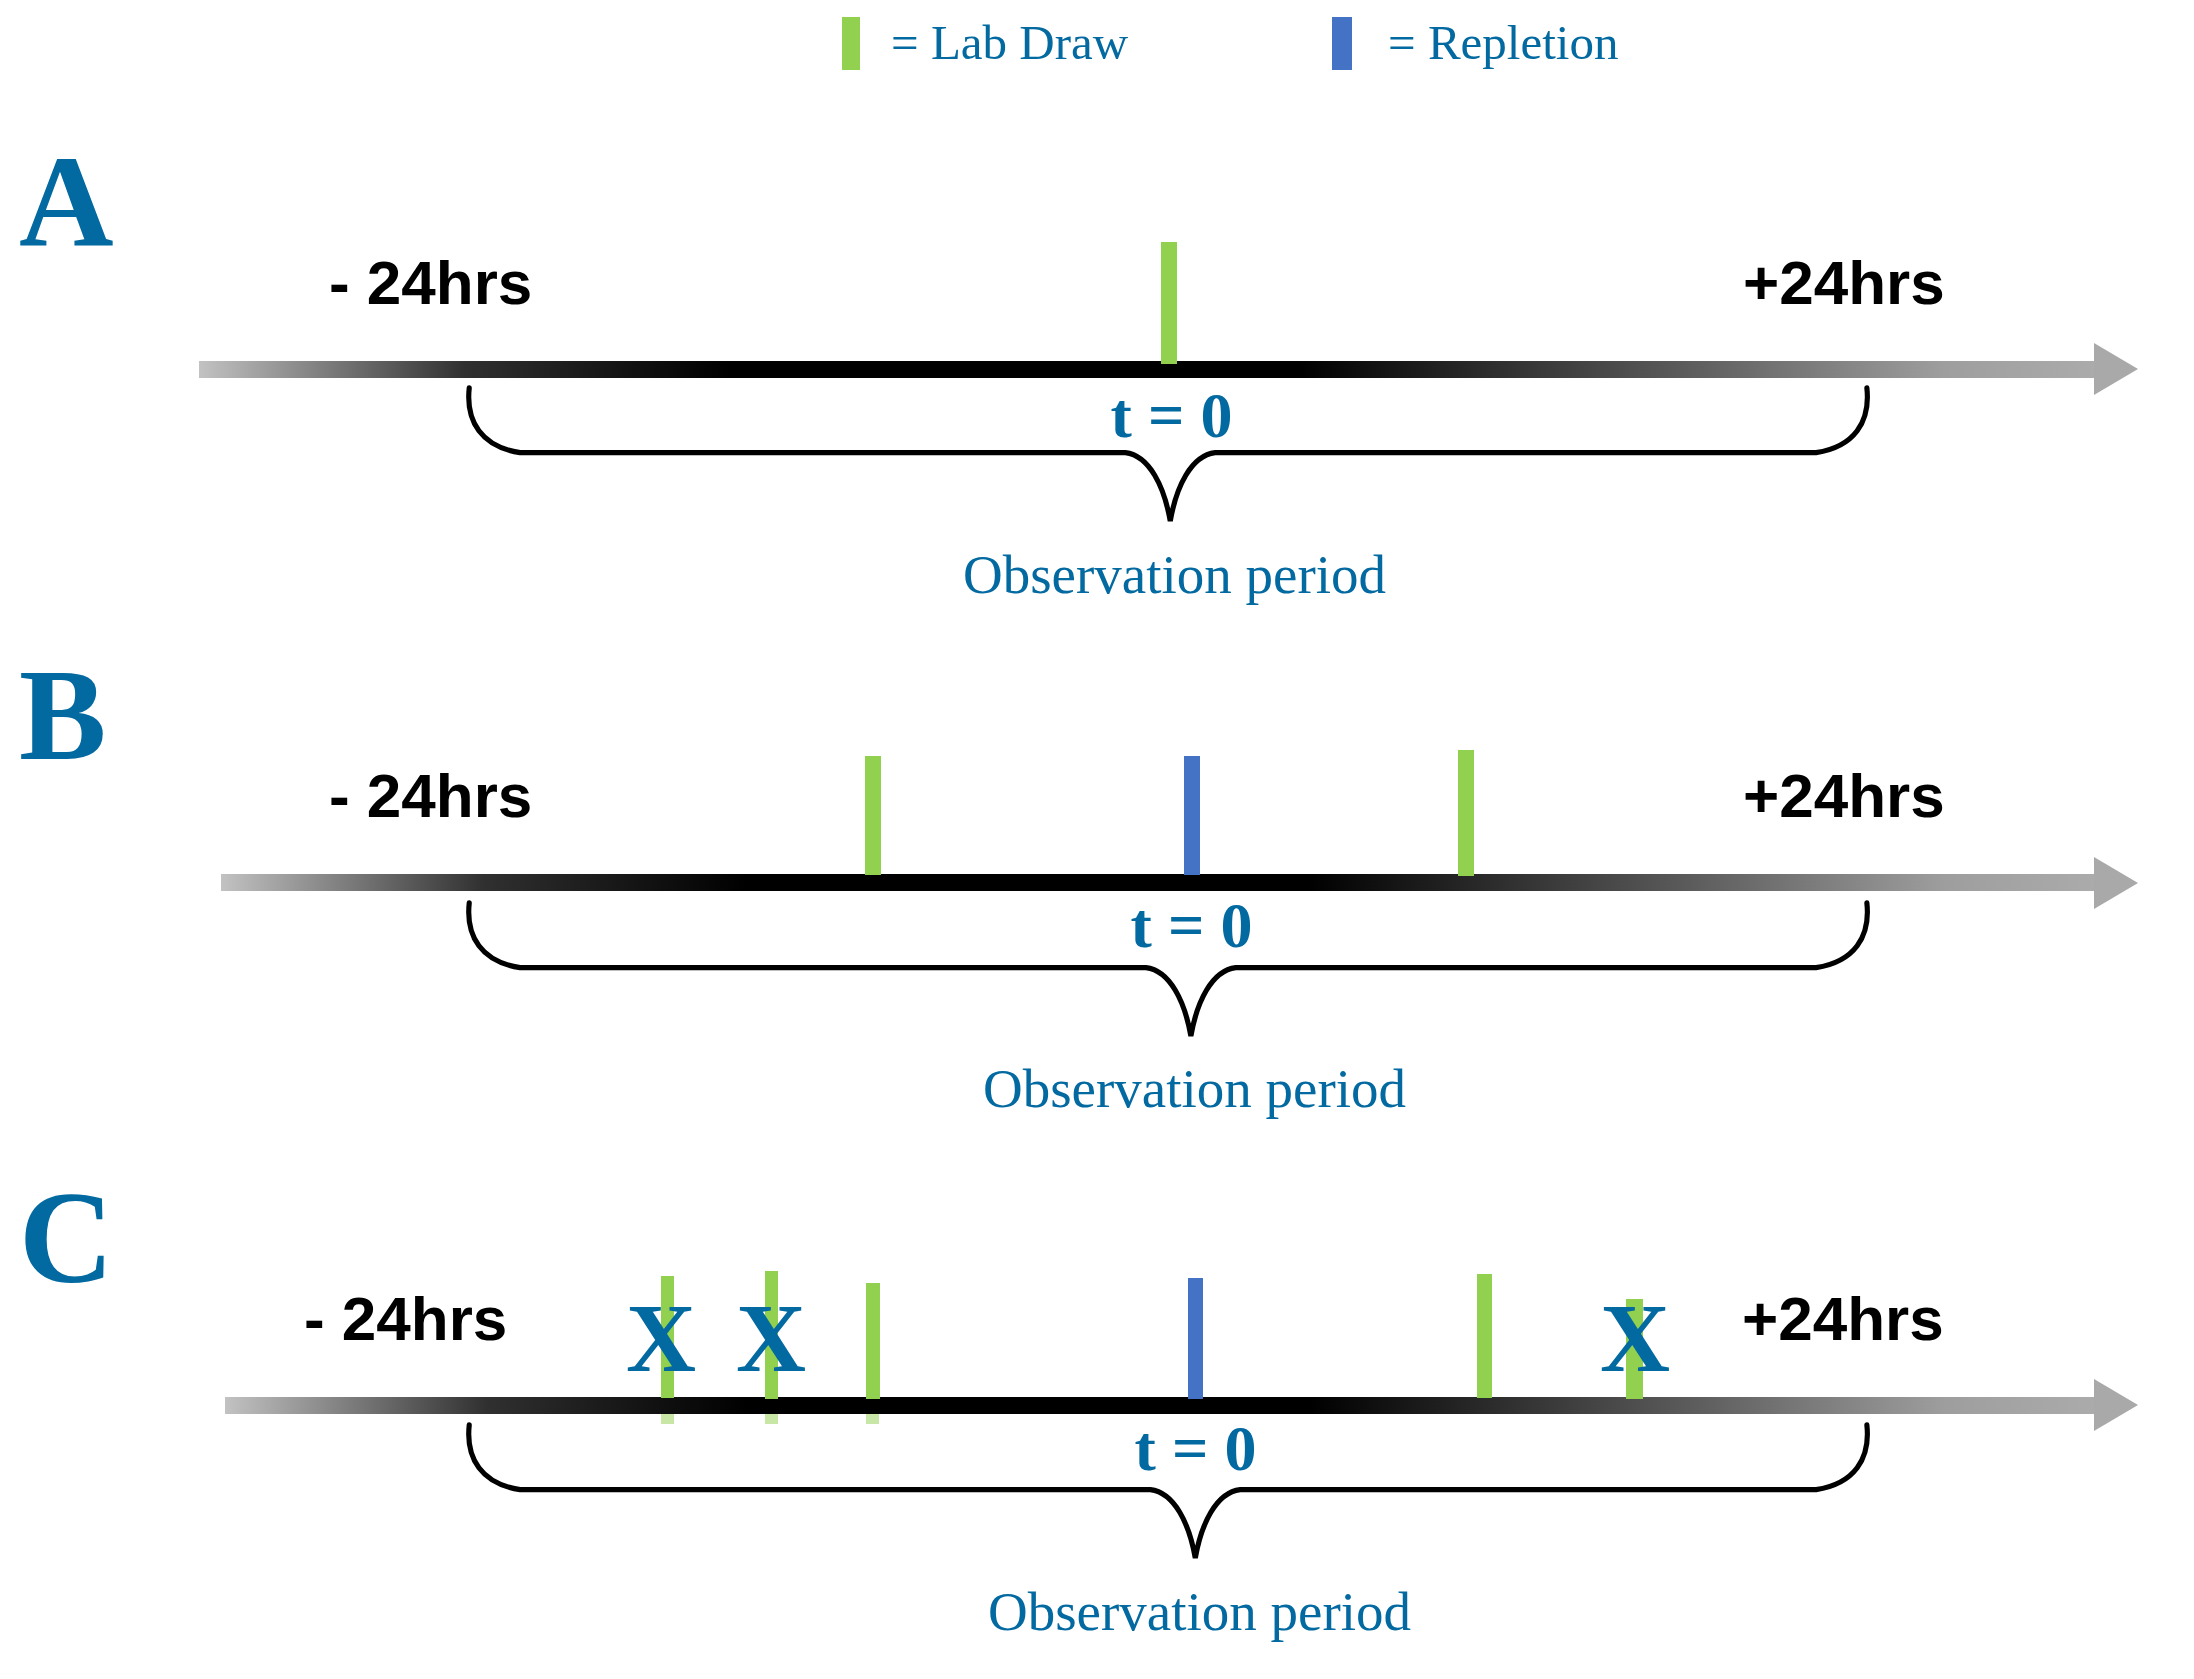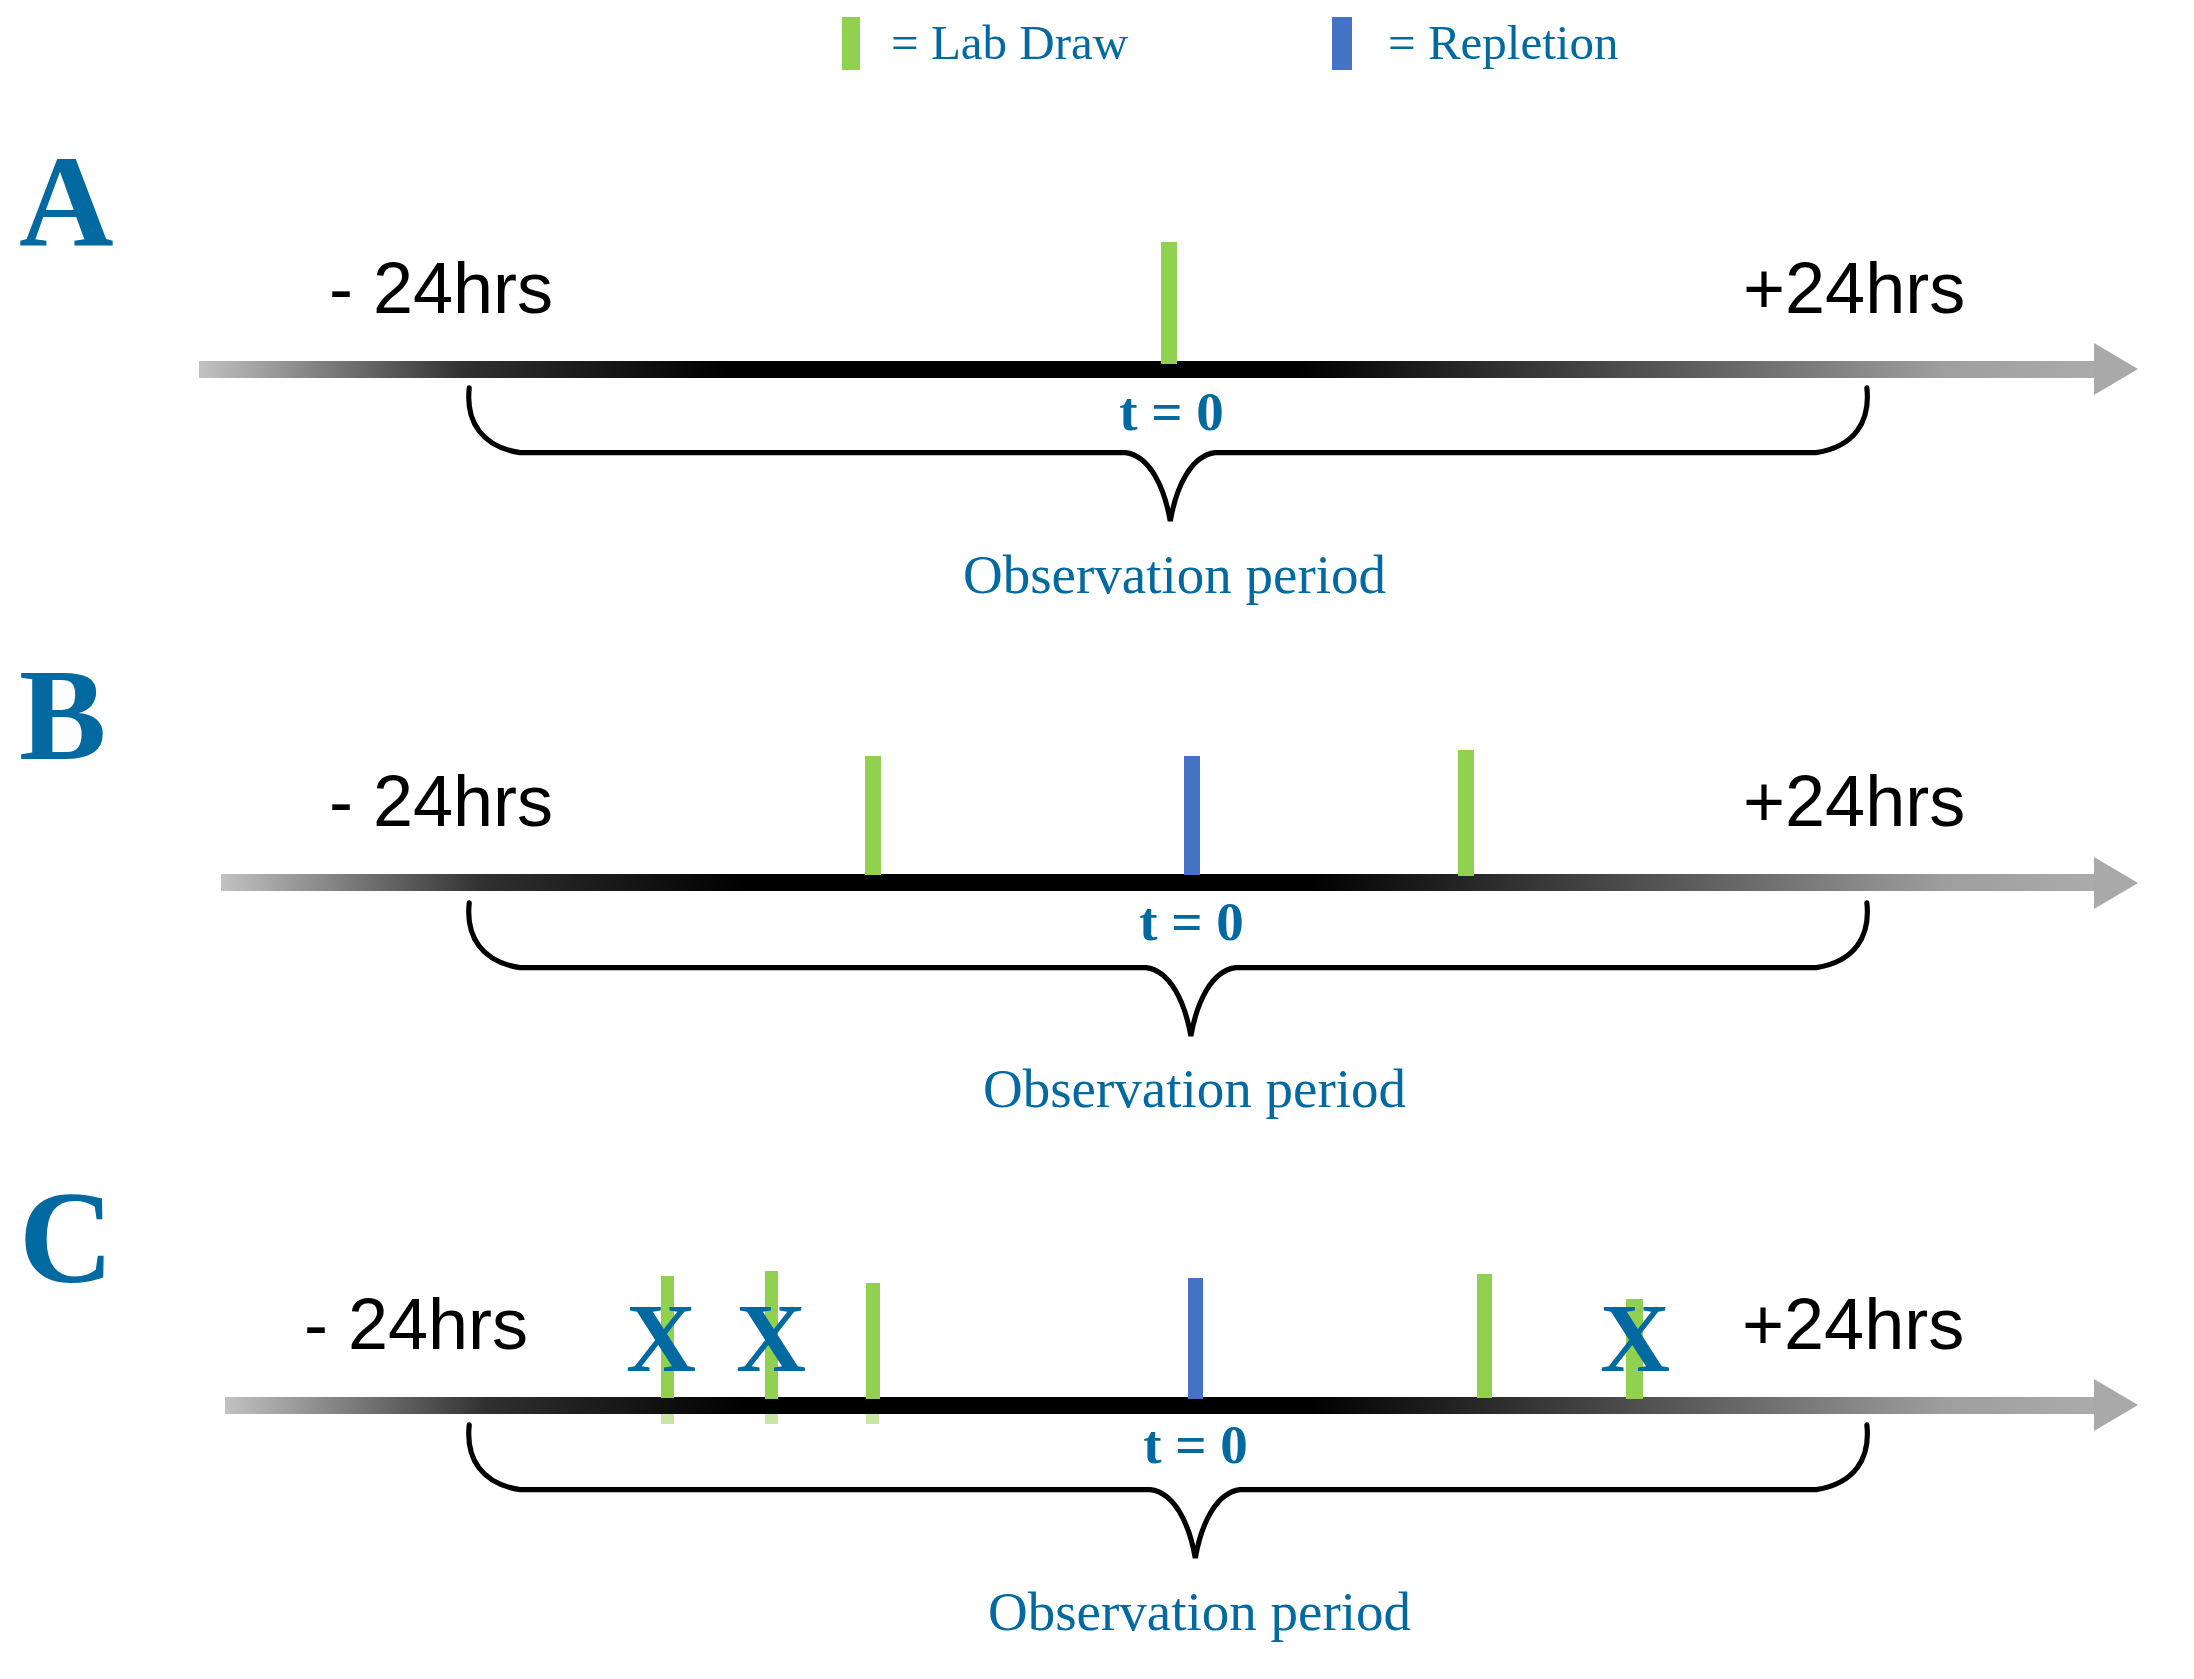--- a/index.html
+++ b/index.html
@@ -2,22 +2,22 @@
 <html style="font-size:11.8px"><head>
 <meta charset="utf-8">
 <title>Observation period timelines</title>
 <style>
   html,body{margin:0;padding:0;background:#fff;}
   .fig{position:relative;width:2194px;height:1679px;background:#fff;overflow:hidden;}
   .abs{position:absolute;}
   .serif{font-family:"Liberation Serif","DejaVu Serif",serif;color:#0369a1;}
   .sans{font-family:"Liberation Sans","DejaVu Sans",sans-serif;color:#000;}
   .letter{font-size:131px;font-weight:bold;line-height:1;}
-  .timelabel{font-size:72px;font-weight:normal;line-height:1;white-space:pre;}
-  .t0{font-size:55px;font-weight:bold;line-height:1;width:221px;text-align:center;white-space:pre;}
+  .timelabel{font-size:62px;font-weight:bold;line-height:1;white-space:pre;}
+  .t0{font-size:64px;font-weight:bold;line-height:1;width:221px;text-align:center;white-space:pre;}
   .obs{font-size:55px;line-height:1;width:589px;text-align:center;}
   .legend-label{font-size:49px;line-height:1;white-space:pre;}
   .swatch-green{background:#92d050;}
   .swatch-blue{background:#4472c4;}
   .bar{height:17px;background:linear-gradient(to right,#c2c2c2 0%,#303030 14%,#000 28%,#000 58%,#5a5a5a 78%,#9e9e9e 92%,#ababab 100%);}
   .head{width:0;height:0;border-top:26px solid transparent;border-bottom:26px solid transparent;border-left:44px solid #a9a9a9;}
   .tick-green{background:#92d050;}
   .tick-blue{background:#4472c4;}
   .stub{background:#92d050;opacity:0.5;}
   .brace path{stroke:#000;stroke-width:7;fill:none;stroke-linecap:round;}

